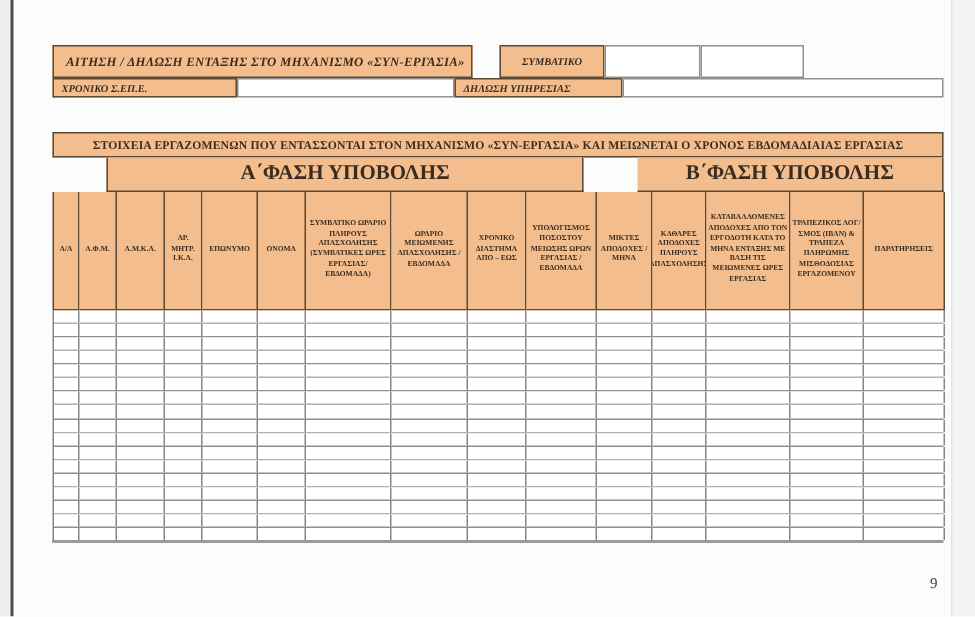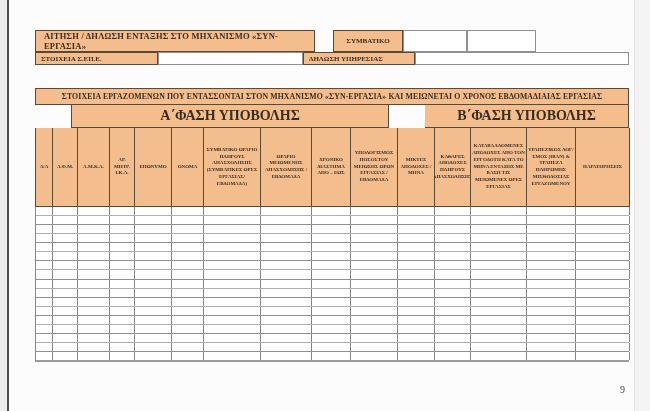--- a/index.html
+++ b/index.html
@@ -3,21 +3,21 @@
 <meta charset="utf-8">
 <style>
   html,body{margin:0;padding:0;}
   body{width:650px;height:411px;font-family:"Liberation Serif", serif;}
   .page{position:relative;width:650px;height:411px;background:#fcfcfc;overflow:hidden;}
   .left-strip{position:absolute;left:0;top:0;width:7px;height:411px;background:#ededed;}
   .left-line{position:absolute;left:7px;top:0;width:2px;height:411px;background:#4d4d4d;}
   .right-strip{position:absolute;left:634px;top:0;width:16px;height:411px;background:#f4f4f4;border-left:1px solid #e3e3e3;box-sizing:border-box;}
 
   .orange{background:#f3bd8d;border:1px solid #5a4936;color:#3a2d20;font-weight:bold;}
-  .cell{box-sizing:border-box;display:flex;align-items:center;overflow:hidden;}
+  .cell{box-sizing:border-box;display:flex;align-items:center;overflow:hidden;font-style:italic;}
 
   
   .topform{position:absolute;left:35px;top:30px;width:594px;}
   .tf-row{display:flex;}
   .tf-row1{height:22px;}
   .tf-row2{height:13px;}
   .white-input{background:#ffffff;border:1px solid #909090;box-sizing:border-box;}
   .gap{background:transparent;}
   .w-title{width:280px}.w-gap{width:18px}.w-date{width:70px}.w-dateval{width:64px}
   .w-prot{width:93px}.w-protval{width:69px}
@@ -58,21 +58,21 @@
 
   <div class="topform">
     <div class="tf-row tf-row1">
       <div class="cell orange tf-title w-title">ΑΙΤΗΣΗ / ΔΗΛΩΣΗ  ΕΝΤΑΞΗΣ ΣΤΟ ΜΗΧΑΝΙΣΜΟ «ΣΥΝ-ΕΡΓΑΣΙΑ»</div>
       <div class="cell gap w-gap"></div>
       <div class="cell orange tf-label-c w-date">ΣΥΜΒΑΤΙΚΟ</div>
       <div class="cell white-input w-dateval"></div>
       <div class="cell white-input w-protval"></div>
     </div>
     <div class="tf-row tf-row2">
-      <div class="cell orange tf-label-l w-serv">ΣΤΟΙΧΕΙΑ  Σ.ΕΠ.Ε.</div>
+      <div class="cell orange tf-label-l w-serv">ΧΡΟΝΙΚΟ  Σ.ΕΠ.Ε.</div>
       <div class="cell white-input w-servval"></div>
       <div class="cell orange tf-label-l w-code">ΔΗΛΩΣΗ ΥΠΗΡΕΣΙΑΣ</div>
       <div class="cell white-input w-codeval"></div>
     </div>
   </div>
 
   <div class="maintable">
     <div class="mt-title orange">ΣΤΟΙΧΕΙΑ ΕΡΓΑΖΟΜΕΝΩΝ ΠΟΥ ΕΝΤΑΣΣΟΝΤΑΙ ΣΤΟΝ ΜΗΧΑΝΙΣΜΟ «ΣΥΝ-ΕΡΓΑΣΙΑ» ΚΑΙ ΜΕΙΩΝΕΤΑΙ Ο ΧΡΟΝΟΣ ΕΒΔΟΜΑΔΙΑΙΑΣ ΕΡΓΑΣΙΑΣ</div>
     <div class="mt-phases">
       <div class="mt-phase orange" style="width: 362px;">Α΄ΦΑΣΗ ΥΠΟΒΟΛΗΣ</div>

